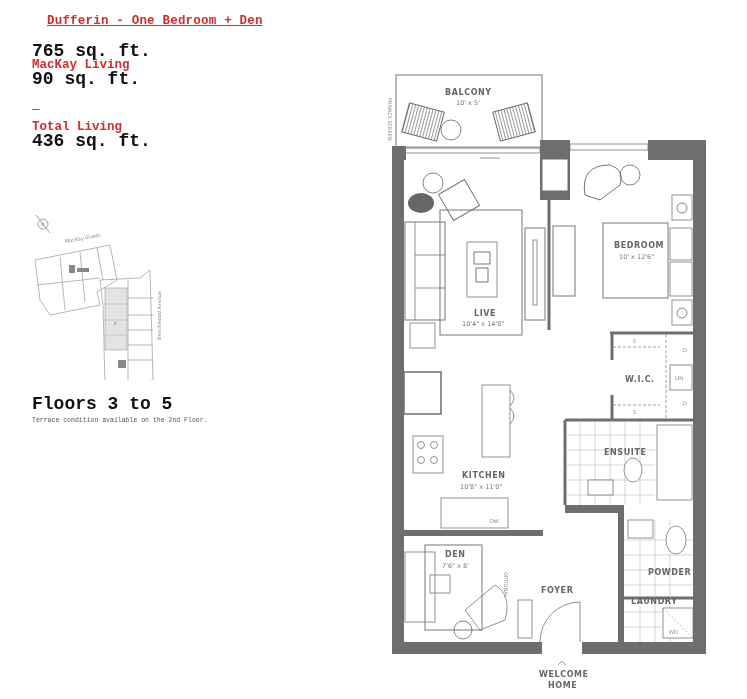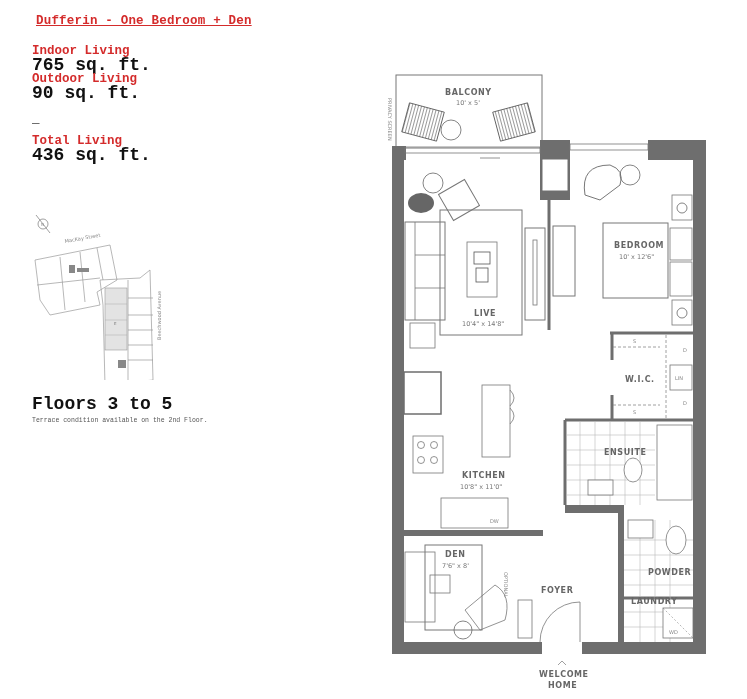--- a/index.html
+++ b/index.html
@@ -1,37 +1,36 @@
 <!DOCTYPE html>
 <html><head>
 <meta charset="utf-8">
 <style>
   html, body { margin:0; padding:0; background:#ffffff; }
   body { width:747px; height:699px; position:relative; overflow:hidden; font-family:"Liberation Mono", "DejaVu Sans Mono", monospace; }
   .info { position:absolute; left:32px; top:14px; }
-  .title { color:#d42b2b; font-weight:bold; font-size:12.5px; text-decoration:underline; letter-spacing:0.2px; margin:0 0 16px 4px; }
+  .title { color:#d42b2b; font-weight:bold; font-size:12.5px; text-decoration:underline; letter-spacing:0.2px; margin:0 0 16px 15px; }
   .lbl { color:#d42b2b; font-weight:bold; font-size:12.5px; line-height:14px; }
   .val { color:#111; font-weight:bold; font-size:18px; line-height:14px; }
   .dash { color:#111; font-weight:bold; font-size:12.5px; margin:12px 0 8px 0; line-height:14px; }
   .floors { position:absolute; left:32px; top:394px; font-weight:bold; font-size:18px; color:#111; }
   .note { position:absolute; left:32px; top:417px; font-size:6.5px; color:#555; }
   .keyplan { position:absolute; left:25px; top:210px; width:160px; height:170px; }
   .plan { position:absolute; left:380px; top:70px; width:340px; height:625px; }
   .rm { font-family:"DejaVu Sans", sans-serif; font-weight:bold; fill:#666; font-size:8px; letter-spacing:0.6px; }
   .dim { font-family:"DejaVu Sans", sans-serif; fill:#777; font-size:6.5px; }
   .sm { font-family:"DejaVu Sans", sans-serif; fill:#888; font-size:5px; }
 </style>
 </head>
 <body>
 
 <div class="info">
   <div class="title">Dufferin - One Bedroom + Den</div>
-  <div class="lbl">Indoor Living</div>
   <div class="val">765 sq. ft.</div>
-  <div class="lbl">Outdoor Living</div>
+  <div class="lbl">MacKay Living</div>
   <div class="val">90 sq. ft.</div>
   <div class="dash">_</div>
   <div class="lbl">Total Living</div>
   <div class="val">436 sq. ft.</div>
 </div>
 
 <svg class="keyplan" viewBox="0 0 160 170">
   <g>
     <circle cx="18" cy="14" r="5" fill="none" stroke="#888" stroke-width="0.8"></circle>
     <line x1="11" y1="5" x2="25" y2="23" stroke="#888" stroke-width="0.8"></line>

